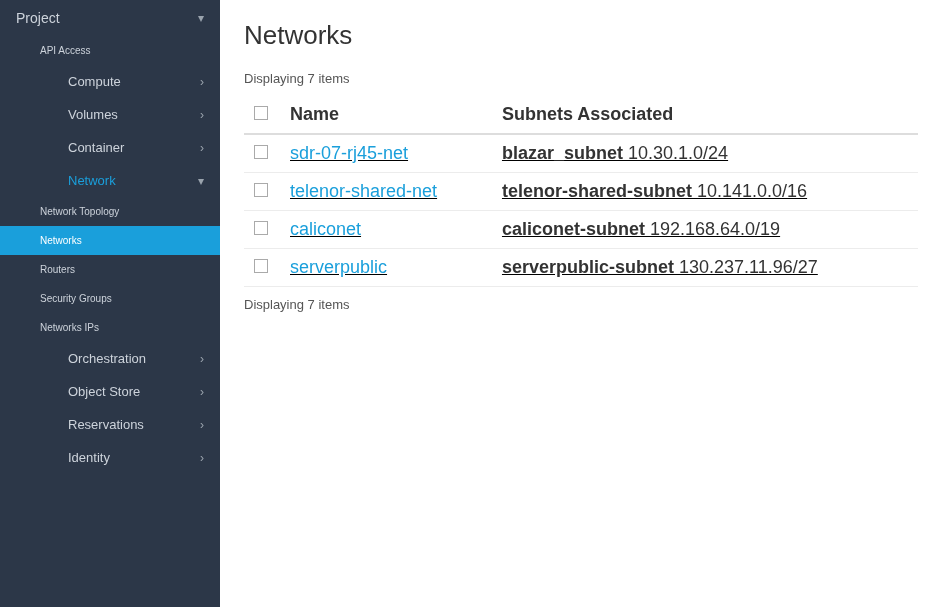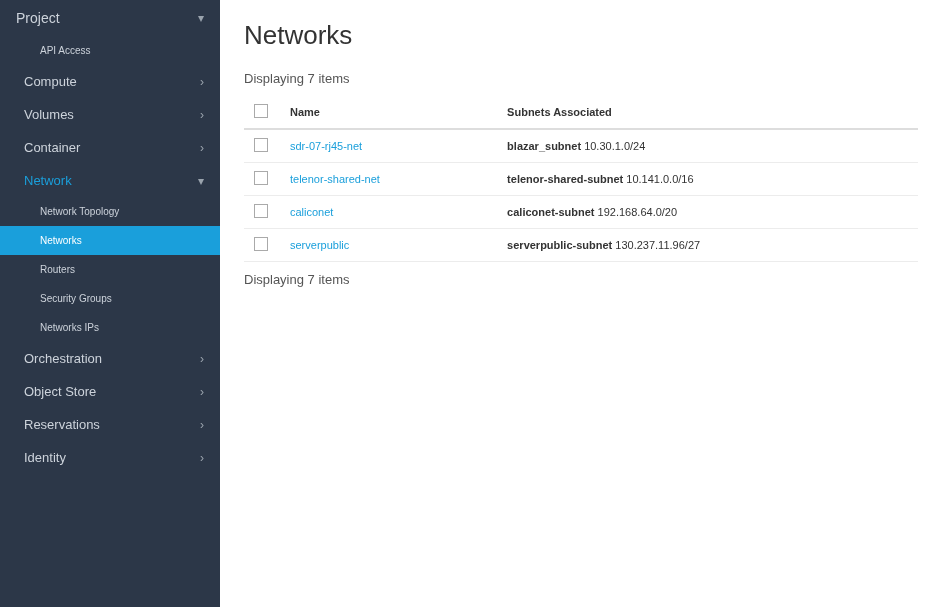--- a/index.html
+++ b/index.html
@@ -27,20 +27,21 @@
     .sidebar-top-item .chevron { font-size: 12px; color: #9aa3ad; }
 
     .sidebar-sub-item {
       display: flex;
       align-items: flex-end;
       justify-content: space-between;
       padding: 9px 16px 9px 24px;
       cursor: pointer;
       font-size: 13px;
       color: #cdd3db;
+      margin-left: 44px;
     }
     .sidebar-sub-item .chevron { font-size: 12px; color: #9aa3ad; }
 
     .sidebar-leaf {
       padding: 9px 16px 9px 40px;
       cursor: pointer;
       font-size: 10px;
       color: #cdd3db;
     }
     .sidebar-leaf.active {
@@ -89,36 +90,37 @@
     .display-count {
       font-size: 13px;
       color: #555;
       margin-bottom: 10px;
     }
 
     
     table {
       width: 100%;
       border-collapse: collapse;
-      font-size: 11px;
+      font-size: 18px;
     }
     table thead tr {
       border-bottom: 2px solid #ddd;
     }
     table thead th {
       padding: 8px 10px;
       text-align: left;
       font-weight: bold;
       color: #333;
     }
     table thead th:first-child {
       width: 36px;
     }
     table tbody tr {
       border-bottom: 1px solid #ececec;
+      text-decoration: underline;
     }
     table tbody td {
       padding: 8px 10px;
       color: #333;
     }
     .cb-cell {
       width: 24px;
     }
     .net-name a {
       color: #1a9fdb;
@@ -243,21 +245,21 @@
             <td><span class="subnet-bold">blazar_subnet</span><span class="subnet-ip"> 10.30.1.0/24</span></td>
           </tr>
           <tr>
             <td class="cb-cell"><span class="cb"></span></td>
             <td class="net-name"><a href="#">telenor-shared-net</a></td>
             <td><span class="subnet-bold">telenor-shared-subnet</span><span class="subnet-ip"> 10.141.0.0/16</span></td>
           </tr>
           <tr>
             <td class="cb-cell"><span class="cb"></span></td>
             <td class="net-name"><a href="#">caliconet</a></td>
-            <td><span class="subnet-bold">caliconet-subnet</span><span class="subnet-ip"> 192.168.64.0/20</span></td>
+            <td><span class="subnet-bold">caliconet-subnet</span><span class="subnet-ip"> 192.168.64.0/19</span></td>
           </tr>
           <tr>
             <td class="cb-cell"><span class="cb"></span></td>
             <td class="net-name"><a href="#">serverpublic</a></td>
             <td><span class="subnet-bold">serverpublic-subnet</span><span class="subnet-ip"> 130.237.11.96/27</span></td>
           </tr>
         </tbody>
     </table>
 
     <div class="display-count-bottom">Displaying 7 items</div>

